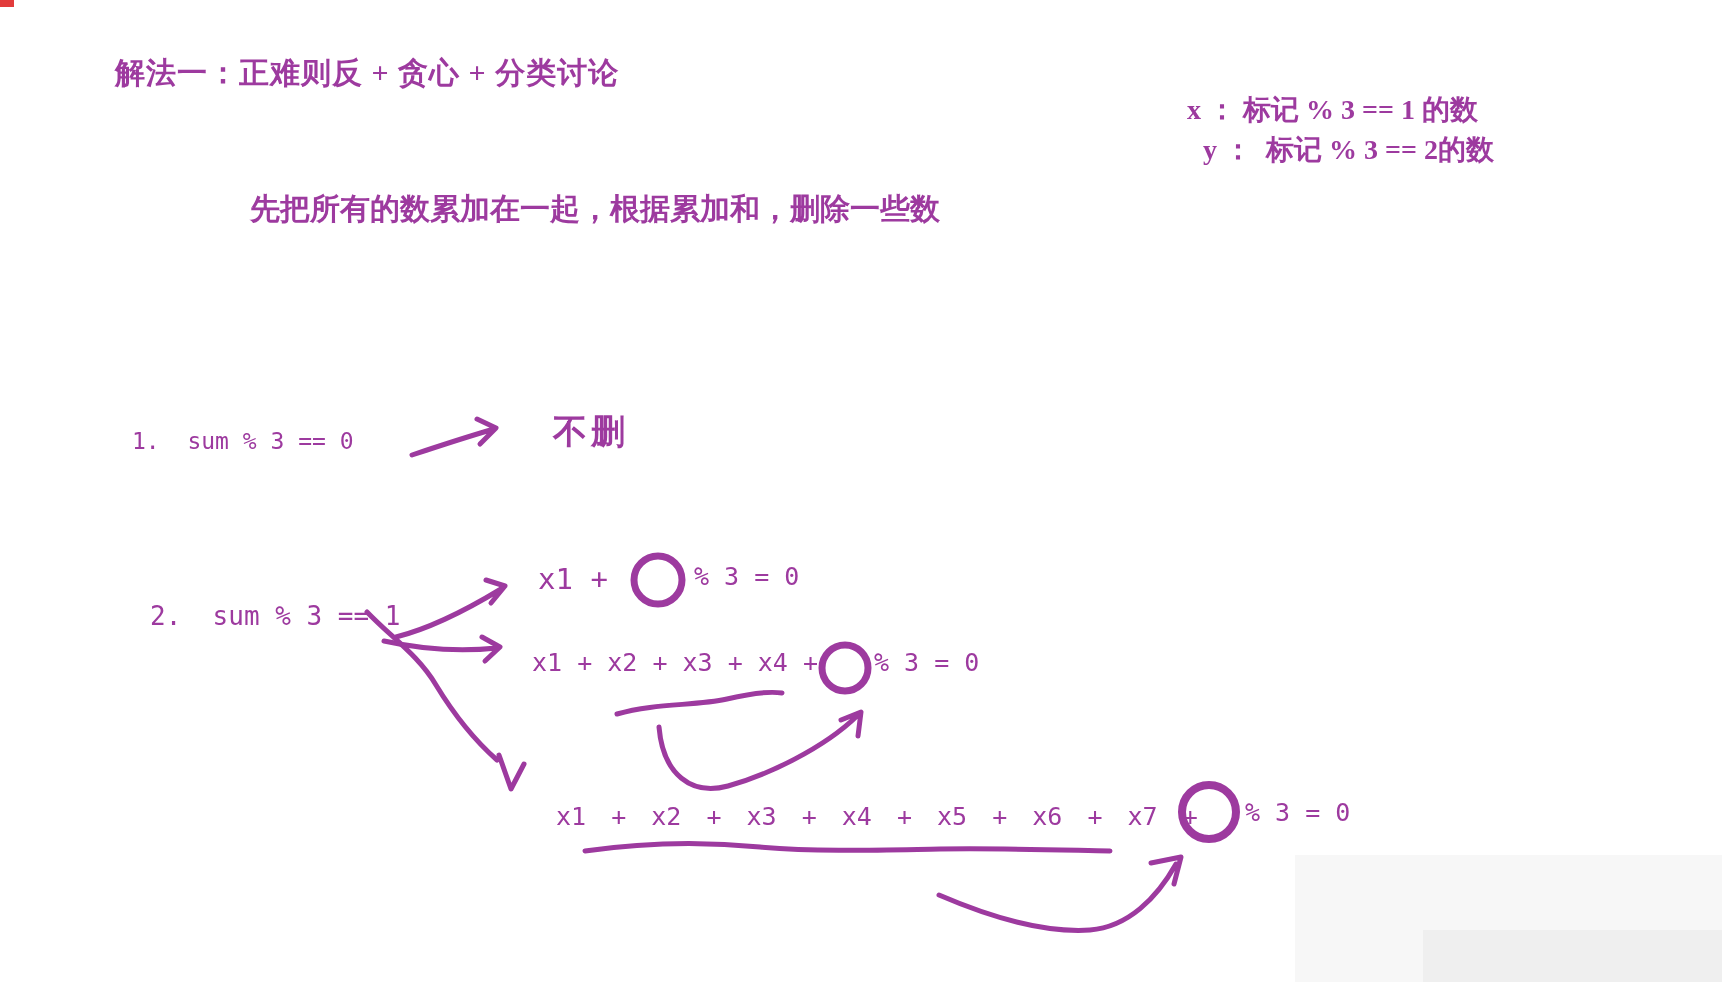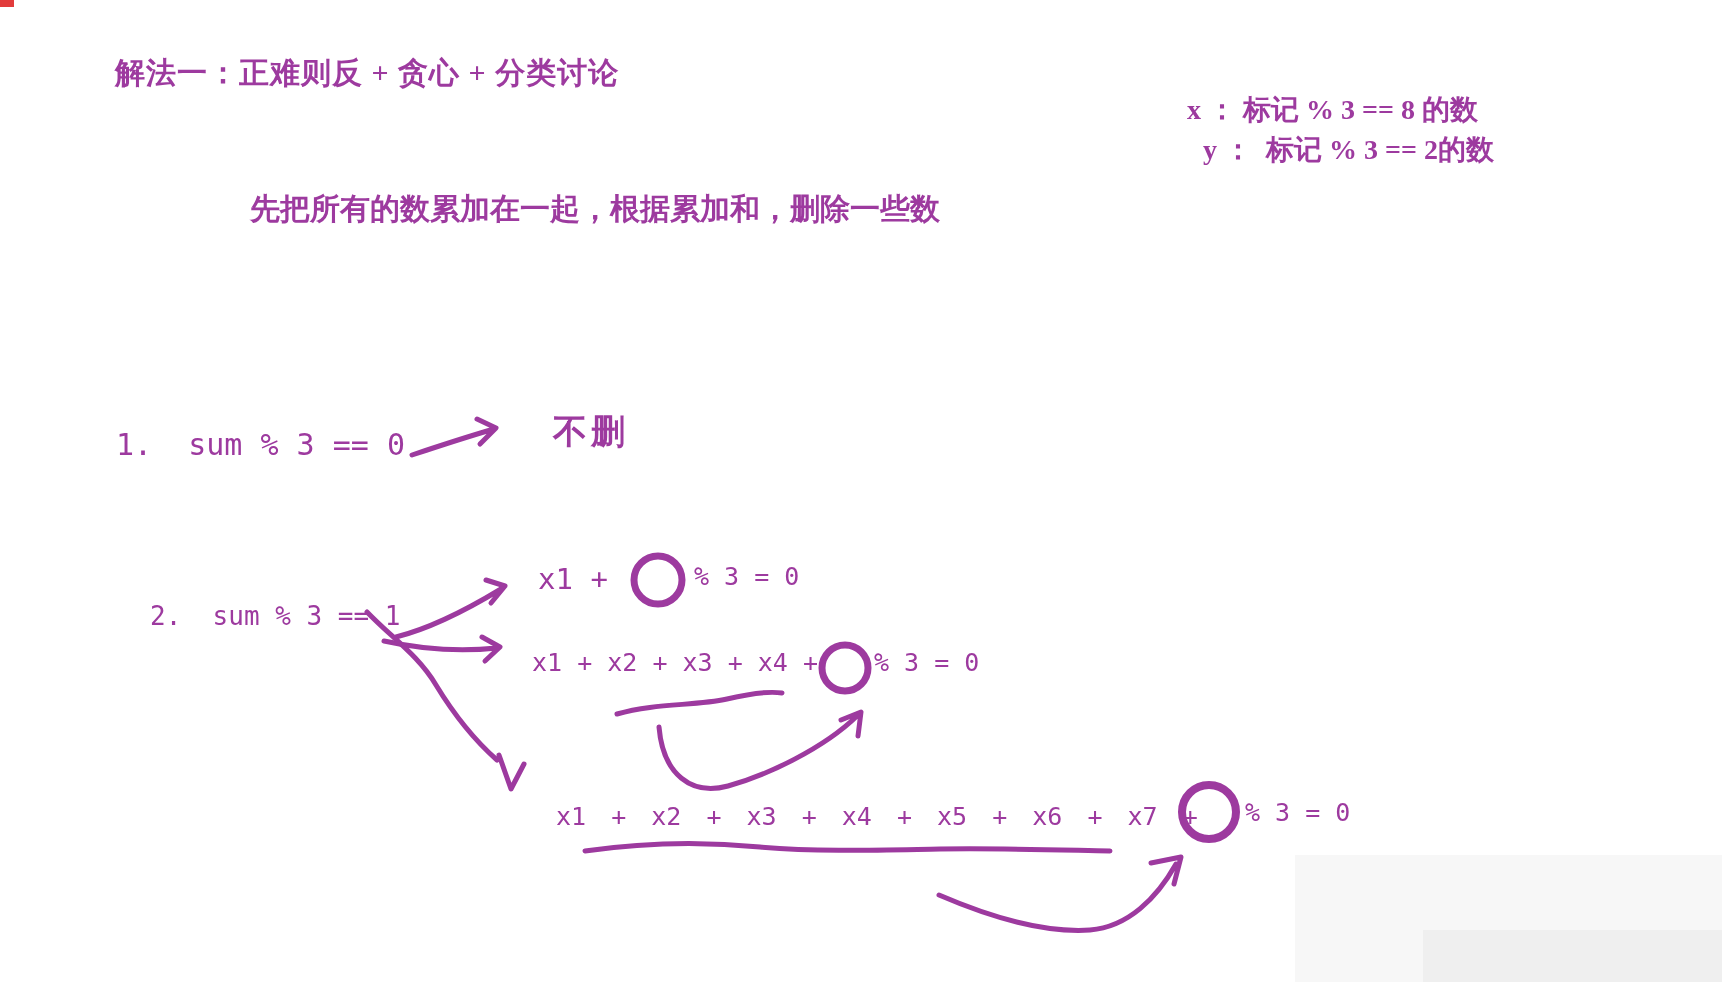--- a/index.html
+++ b/index.html
@@ -14,21 +14,21 @@
     position:relative;width:1722px;height:982px;overflow:hidden;
     background:var(--c-background);
   }
   .txt{position:absolute;color:var(--c-ink);white-space:pre;line-height:1.15;}
   .cjk{font-family:"Liberation Serif","DejaVu Serif",serif;font-weight:bold;}
   .mono{font-family:"DejaVu Sans Mono","Liberation Mono",monospace;font-weight:normal;}
   .t-title{left:115px;top:56px;font-size:30px;letter-spacing:1px;}
   .t-legend1{left:1187px;top:94px;font-size:28px;}
   .t-legend2{left:1187px;top:134px;font-size:28px;margin-left:16px;}
   .t-intro{left:250px;top:192px;font-size:30px;}
-  .t-case1{left:116px;top:428px;font-size:30px;}
+  .t-case1{left:132px;top:428px;font-size:23px;}
   .t-budel{left:553px;top:412px;font-size:34px;letter-spacing:4px;}
   .t-case2{left:118px;top:602px;font-size:26px;margin-left:32px;}
   .t-b1l{left:538px;top:563px;font-size:29px;}
   .t-b1r{left:694px;top:563px;font-size:25px;}
   .t-b2l{left:532px;top:649px;font-size:25px;}
   .t-b2r{left:874px;top:649px;font-size:25px;}
   .t-b3l{left:556px;top:803px;font-size:25px;word-spacing:10px;}
   .t-b3r{left:1245px;top:799px;font-size:25px;}
   #strokes{position:absolute;left:0;top:0;color:var(--c-ink);}
   .stroke{stroke:currentColor;fill:none;stroke-width:5;stroke-linecap:round;stroke-linejoin:round;}
@@ -42,21 +42,21 @@
 <body>
 
 <div id="canvas">
 
   <div class="corner-mark"></div>
 
   <div class="panel panel-outer"></div>
   <div class="panel panel-inner"></div>
 
   <div class="txt cjk t-title">解法一：正难则反 + 贪心 + 分类讨论</div>
-  <div class="txt cjk t-legend1">x ： 标记 % 3 == 8 的数</div>
+  <div class="txt cjk t-legend1">x ： 标记 % 3 == 1 的数</div>
   <div class="txt cjk t-legend2">y ：  标记 % 3 == 2的数</div>
   <div class="txt cjk t-intro">先把所有的数累加在一起，根据累加和，删除一些数</div>
 
   <div class="txt mono t-case1">1.  sum % 3 == 0</div>
   <div class="txt cjk t-budel">不删</div>
 
   <div class="txt mono t-case2">2.  sum % 3 == 1</div>
 
   <div class="txt mono t-b1l">x1 +</div>
   <div class="txt mono t-b1r">% 3 = 0</div>

